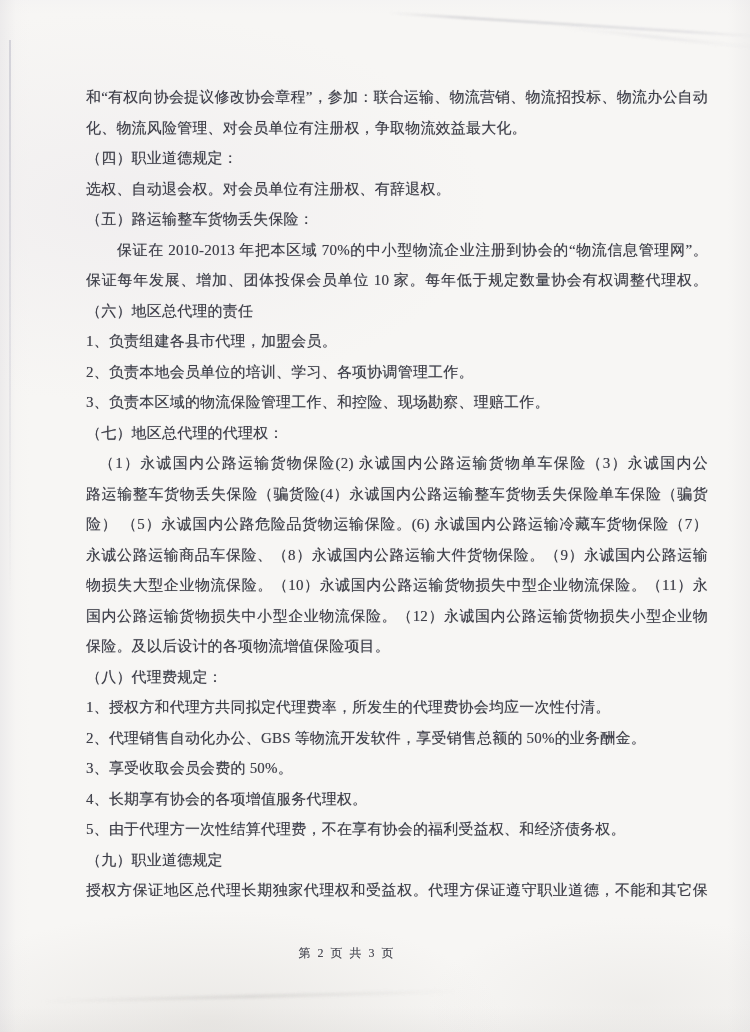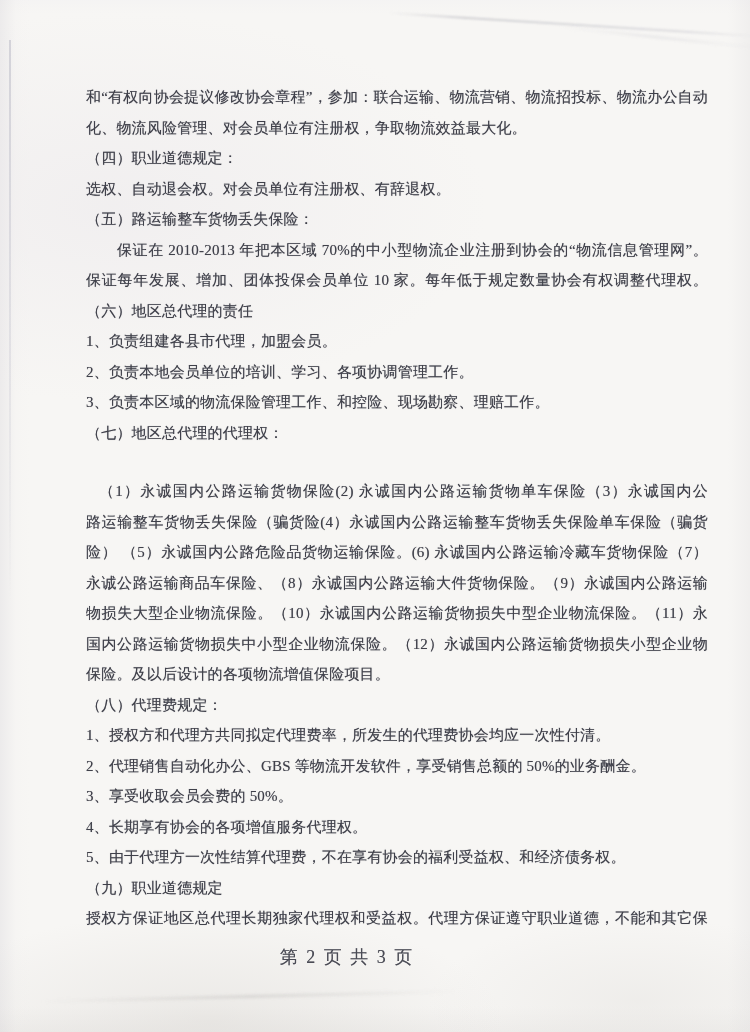--- a/index.html
+++ b/index.html
@@ -86,30 +86,30 @@
   }
   .line.fill {
     white-space: normal;
     text-align: justify;
     text-align-last: justify;
     height: 30.5px;
     overflow: hidden;
   }
   .line.ind2 { padding-left: 31px; }
   .line.ind2.fill { padding-left: 31px; width: 591px; }
-  .line.ind1 { padding-left: 13px; margin-top: 28px; }
+  .line.ind1 { padding-left: 13px; }
   .line.ind1.fill { padding-left: 13px; width: 609px; }
   .page-footer {
     position: absolute;
     top: 945px;
     left: 0;
     width: 694px;
     text-align: center;
     color: #4a4b55;
-    font-size: 18px;
+    font-size: 12px;
     letter-spacing: 2px;
     text-shadow: 0 0 0.6px rgba(74,75,85,0.5);
   }
 </style>
 </head>
 <body>
 
 <div class="paper">
   <div class="crease-top"></div>
   <div class="crease-top2"></div>

